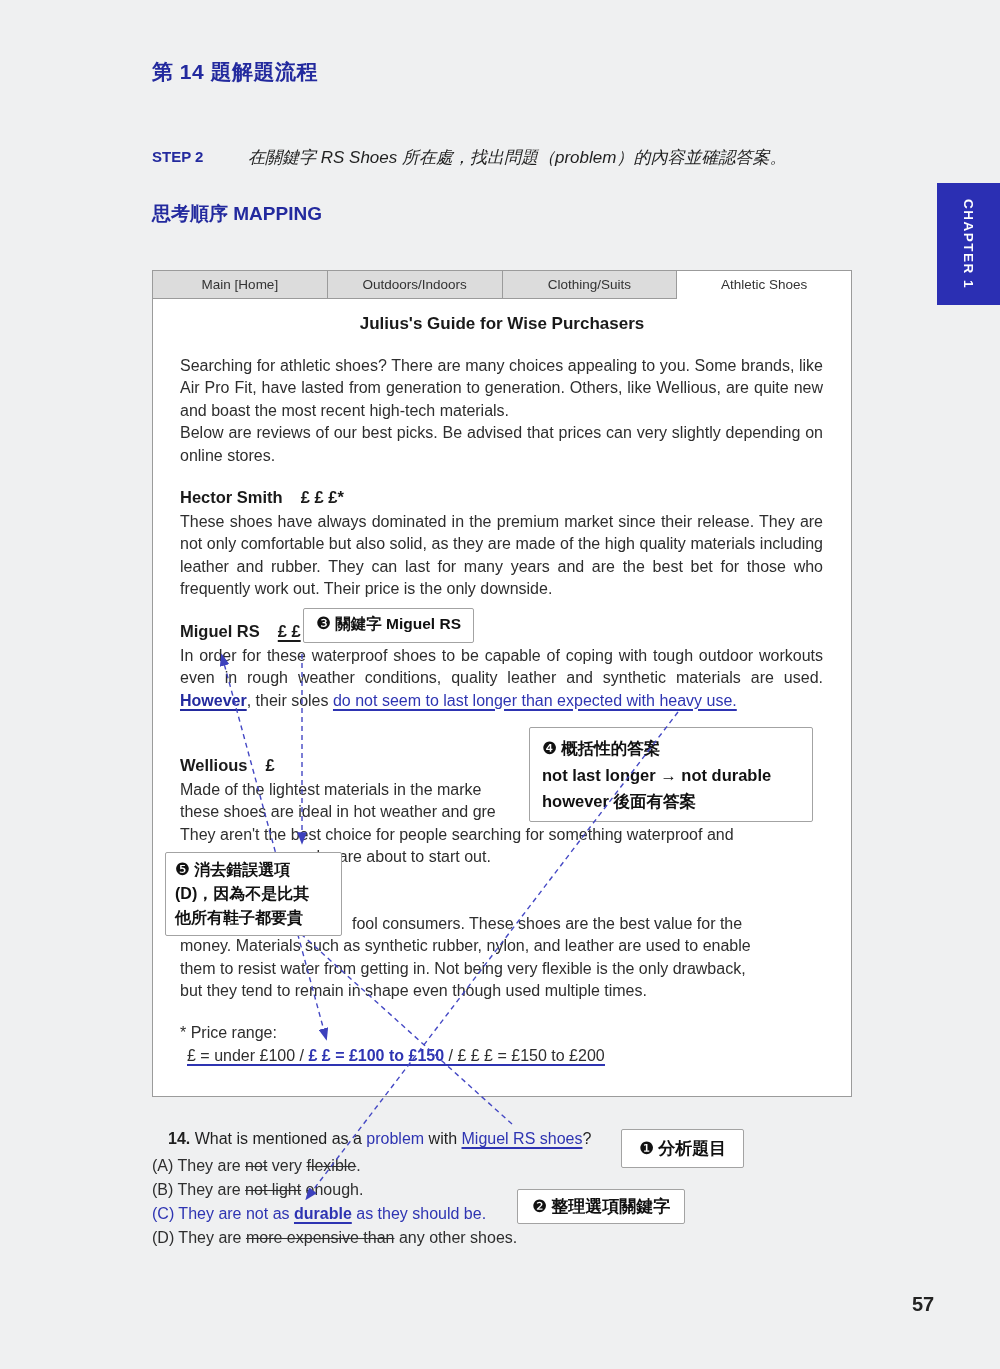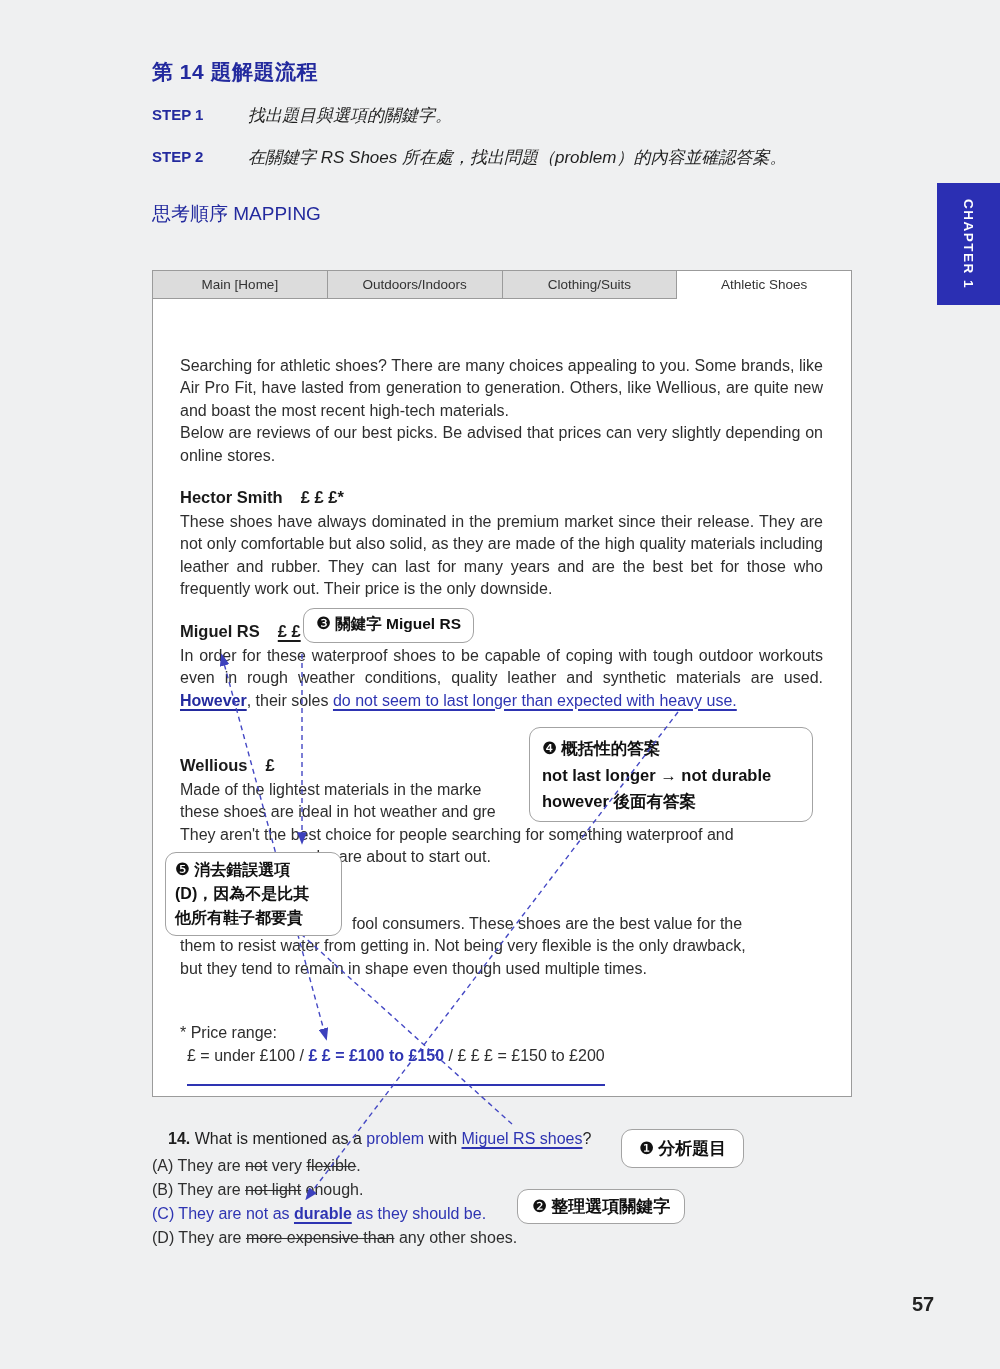--- a/index.html
+++ b/index.html
@@ -14,39 +14,39 @@
   .abs{position:absolute}
   .blue{color:var(--accent)}
   .linkc{color:var(--link)}
   .bold{font-weight:bold}
   .strike{text-decoration:line-through}
   .ul{text-decoration:underline;text-underline-offset:3px;text-decoration-thickness:1.5px}
   h1.title{left:152px;top:58px;font-size:21px;font-weight:bold;color:var(--accent);letter-spacing:.5px}
   .step-row{left:152px;width:740px;color:#222}
   .step-label{display:inline-block;width:96px;font-weight:bold;font-size:15px;color:var(--accent);vertical-align:top;padding-top:2px}
   .step-text{font-size:17px;font-style:italic;color:#1f1f1f}
-  h2.mapping{left:152px;top:201px;font-size:19px;font-weight:normal;color:var(--accent)}
+  h2.mapping{left:152px;top:201px;font-size:19px;font-weight:bold;color:var(--accent)}
   .url-bar{left:152px;top:238px;width:700px;height:26px;background:#fff;border:1px solid var(--box_border);
            font-size:14.5px;color:#222;line-height:24px;padding-left:20px}
   .content-box{left:152px;top:270px;width:700px;height:827px;background:#fff;border:1px solid var(--box_border)}
   .tabs{position:absolute;left:0;top:0;width:100%;height:42px;display:flex}
   .tab{flex:1;height:28px;background:var(--tab_inactive);border-right:1px solid var(--box_border);
        border-bottom:1px solid var(--box_border);text-align:center;font-size:13.5px;color:#333;line-height:27px}
   .tab.active{background:#fff;border-bottom:none}
   .tab:last-child{border-right:none}
   .article-title{left:0;top:43px;width:100%;text-align:center;font-size:17px;font-weight:bold;color:#1a1a1a}
   .para{left:27px;width:643px;font-size:16px;line-height:22.4px;color:var(--text);text-align:justify}
   .lines{left:27px;width:643px;font-size:16px;line-height:22.4px;color:var(--text)}
   .prod-head{left:27px;font-size:16.5px;font-weight:bold;color:#1a1a1a}
   .prod-head .price{margin-left:18px}
   .ml125{margin-left:125px}
   .ml172{margin-left:172px}
   .pricenote{left:27px;font-size:16px;color:var(--text)}
-  .price-ul{border-bottom:2px solid var(--link);padding-bottom:20px}
-  .callout{background:#fff;border:1.5px solid var(--callout_border);border-radius:11px;
+  .price-ul{border-bottom:2px solid var(--link);padding-bottom:0}
+  .callout{background:#fff;border:1.5px solid var(--callout_border);border-radius:2px;
            font-weight:bold;color:#111;z-index:10;box-shadow:0 0 0 0 transparent}
   .cnum{font-weight:normal;font-size:17px;margin-right:4px}
   .question{left:168px;font-size:16px;color:#1f1f1f}
   .opt{left:152px;font-size:16px;color:var(--text)}
   .opt.c{color:var(--link)}
   .chapter-tab{left:937px;top:183px;width:63px;height:122px;background:var(--tab_blue);
                display:flex;align-items:center;justify-content:center;z-index:3}
   .chapter-tab span{writing-mode:vertical-rl;text-orientation:mixed;color:#fff;font-weight:bold;
                     font-size:13.5px;letter-spacing:1.5px}
   .pagenum{left:912px;top:1293px;font-size:20px;font-weight:bold;color:#222}
@@ -55,38 +55,36 @@
   #arrows-high{z-index:20}
   .dash{stroke:var(--arrow);stroke-width:1.4;stroke-dasharray:5 4;fill:none}
 </style>
 </head>
 <body>
 
 <div id="canvas">
 
   <h1 class="abs title">第 14 題解題流程</h1>
 
-  <div class="abs step-row" style="top:104px">
-    <span class="step-label">STEP 1</span><span class="step-text">找出題目與選項的關鍵字。</span>
-  </div>
   <div class="abs step-row" style="top:146px">
     <span class="step-label">STEP 2</span><span class="step-text">在關鍵字 RS Shoes 所在處，找出問題（problem）的內容並確認答案。</span>
   </div>
 
   <h2 class="abs mapping">思考順序 MAPPING</h2>
 
 
   <div class="abs content-box">
     <div class="tabs">
       <div class="tab">Main [Home]</div>
       <div class="tab">Outdoors/Indoors</div>
       <div class="tab">Clothing/Suits</div>
       <div class="tab active">Athletic Shoes</div>
     </div>
 
+    <div class="abs article-title">Julius's Guide for Wise Purchasers</div>
 
     <div class="abs para" style="top:84px">
       <div>Searching for athletic shoes? There are many choices appealing to you. Some brands, like Air Pro Fit, have lasted from generation to generation. Others, like Wellious, are quite new and boast the most recent high-tech materials.</div>
       <div>Below are reviews of our best picks. Be advised that prices can very slightly depending on online stores.</div>
     </div>
 
     <div class="abs prod-head" style="top:217px">
       <span>Hector Smith</span><span class="price">£ £ £*</span>
     </div>
     <div class="abs para" style="top:240px">These shoes have always dominated in the premium market since their release. They are not only comfortable but also solid, as they are made of the high quality materials including leather and rubber. They can last for many years and are the best bet for those who frequently work out. Their price is the only downside.</div>
@@ -103,20 +101,21 @@
     </div>
     <div class="abs lines" style="top:508px">
       <div>Made of the lightest materials in the marke</div>
       <div>these shoes are ideal in hot weather and gre</div>
       <div>They aren't the best choice for people searching for something waterproof and</div>
       <div class="ml125">who are about to start out.</div>
     </div>
 
     <div class="abs lines" style="top:642px">
       <div class="ml172">fool consumers. These shoes are the best value for the</div>
+      <div>money. Materials such as synthetic rubber, nylon, and leather are used to enable</div>
       <div>them to resist water from getting in. Not being very flexible is the only drawback,</div>
       <div>but they tend to remain in shape even though used multiple times.</div>
     </div>
 
     <div class="abs pricenote" style="top:753px">
       <span>* </span><span>Price range:</span>
     </div>
     <div class="abs pricenote" style="top:776px;left:34px">
       <span class="price-ul"><span>£ = under £100 / </span><span class="linkc bold">£ £ = £100 to £150</span><span> /  £ £ £ = £150 to £200</span></span>
     </div>

